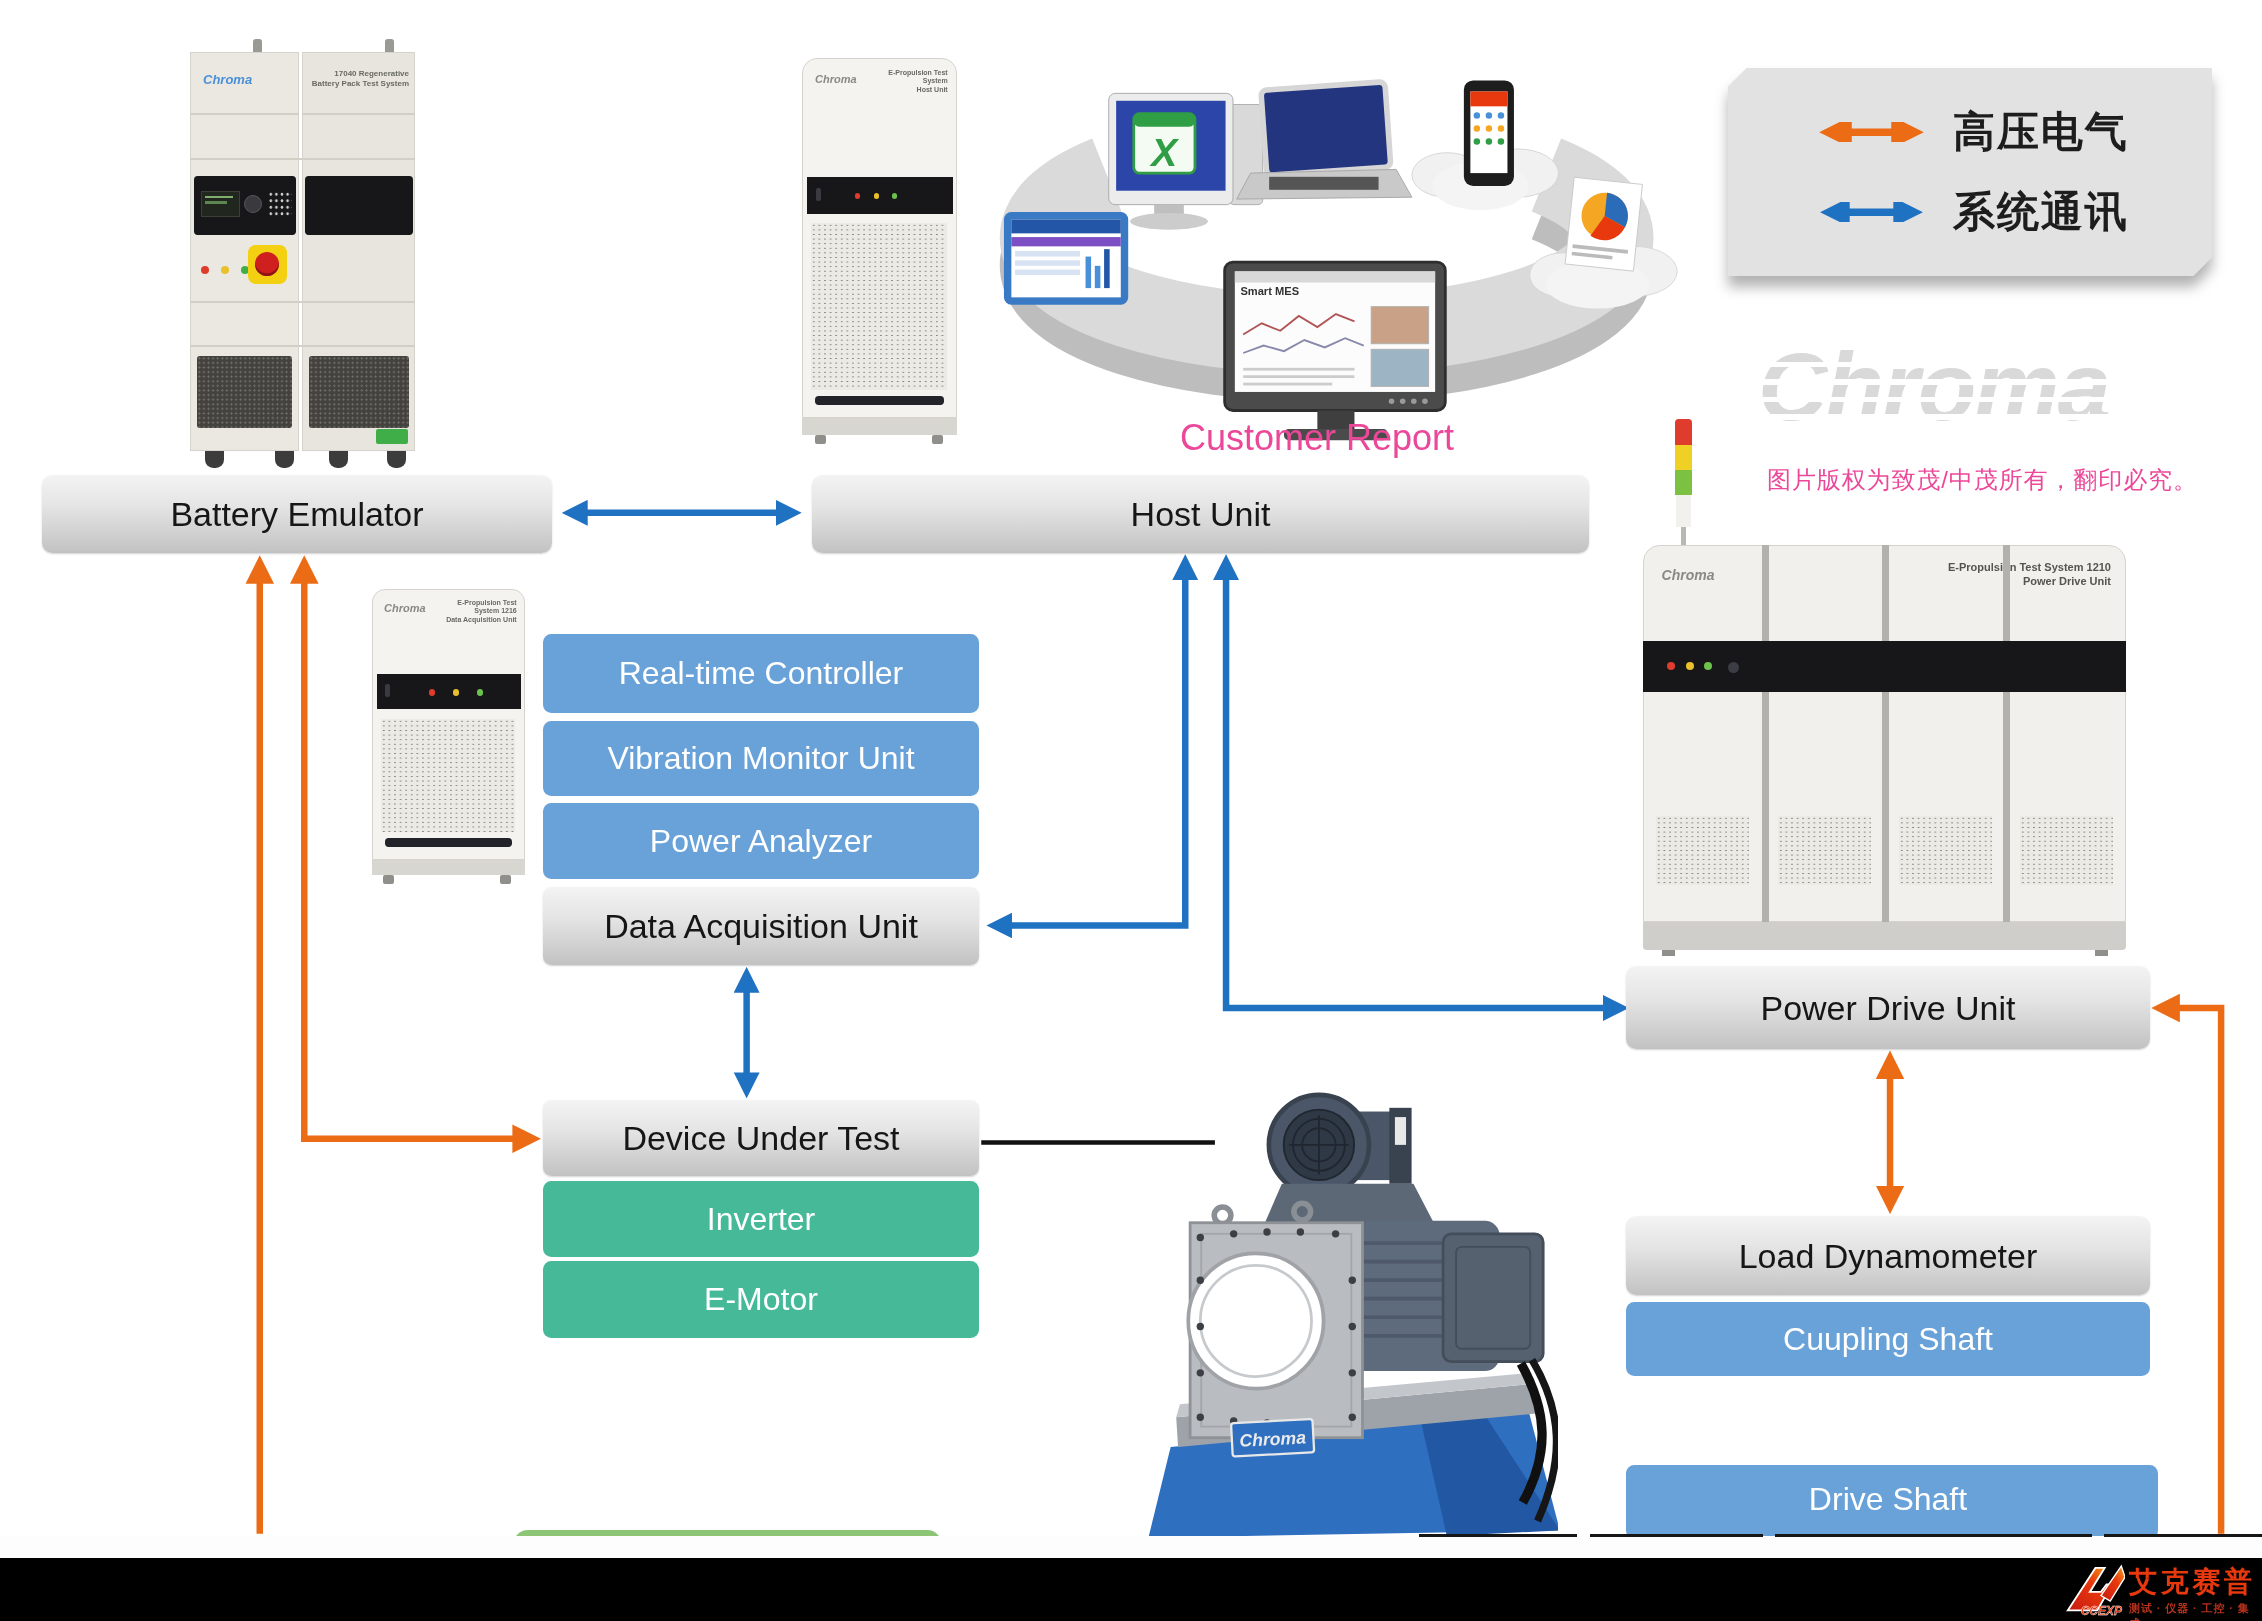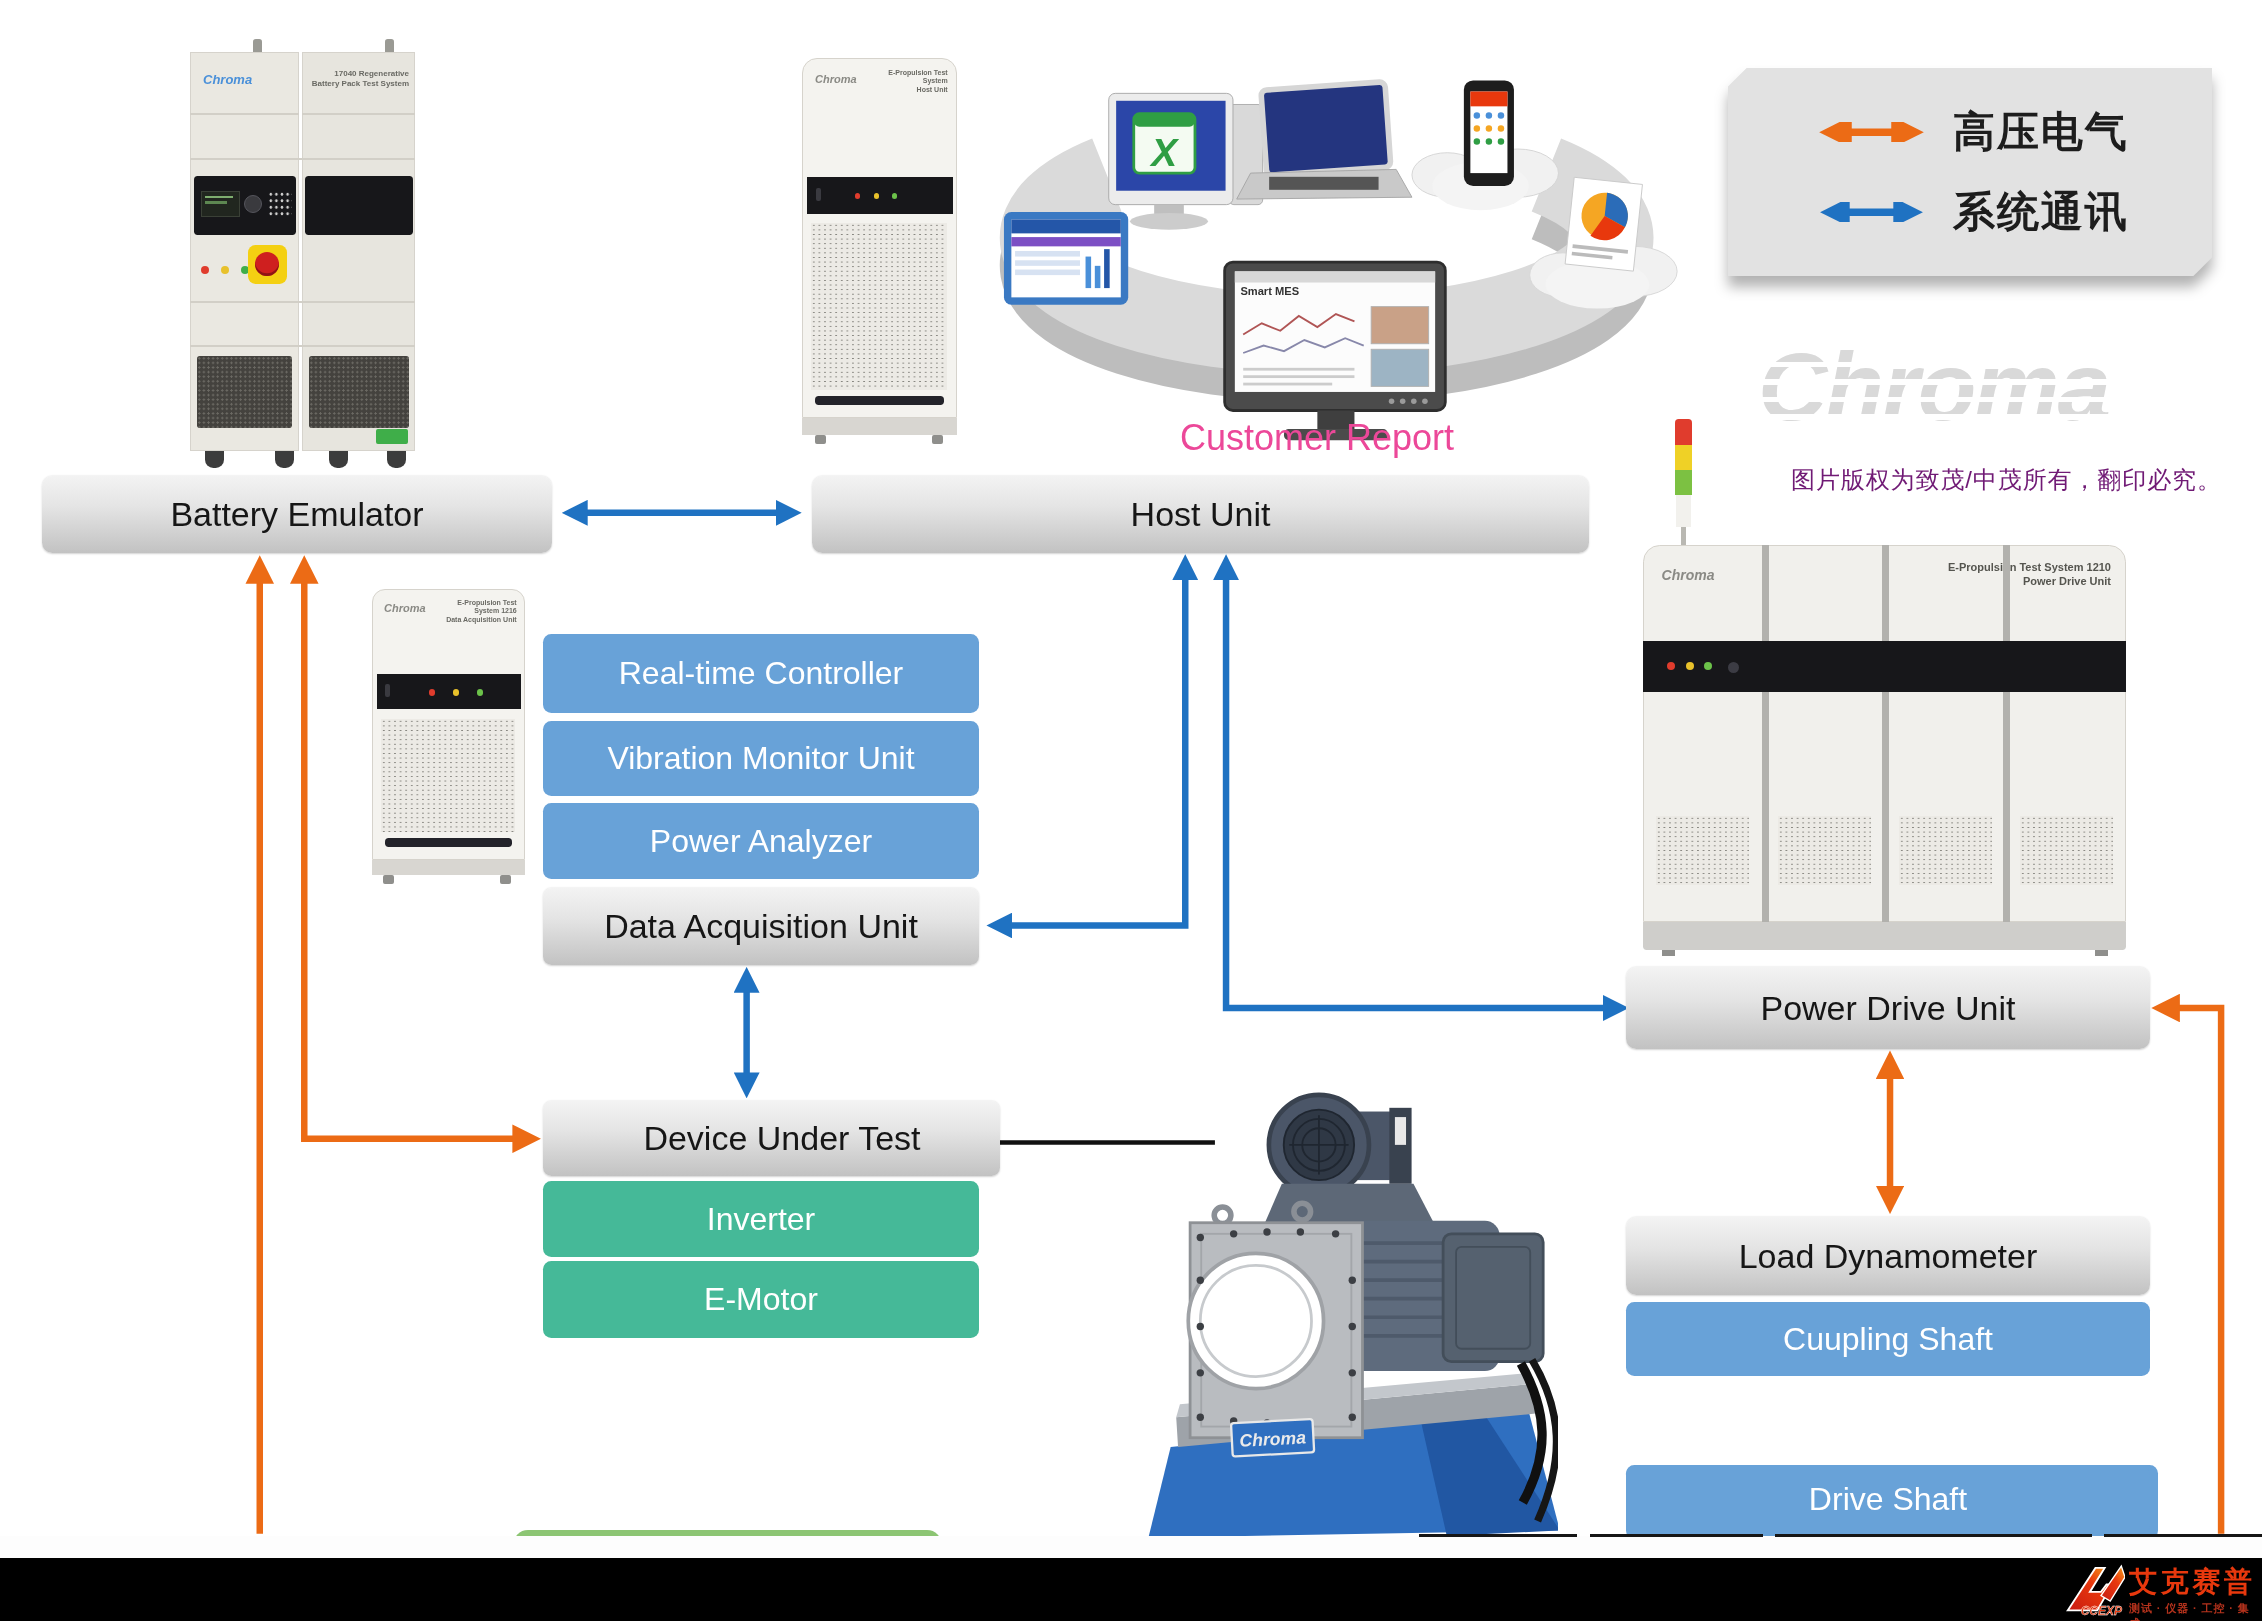--- a/index.html
+++ b/index.html
@@ -20,21 +20,21 @@
   .legend-inner{width:100%;height:100%;background:#e2e2e2;
           clip-path:polygon(18.6px 0,100% 0,100% calc(100% - 18.6px),calc(100% - 18.6px) 100%,0 100%,0 18.6px);
           display:flex;flex-direction:column;justify-content:center;gap:24px;padding-left:88px;box-sizing:border-box;}
   .legend-row{display:flex;align-items:center;gap:26px;}
   .legend-row span{font-size:42px;color:#1d1d1d;letter-spacing:1.9px;font-weight:bold;}
   
   .wm{position:absolute;left:1758px;top:332px;width:427px;height:111px;
       font-size:96px;font-weight:bold;font-style:italic;color:#d9d9d9;letter-spacing:-1.9px;}
   .wm-stripes{position:absolute;left:1753px;top:332px;width:445px;height:111px;
       background:repeating-linear-gradient(180deg,rgba(255,255,255,0) 0 12px,#ffffff 12px 17.6px);}
-  .copyright{position:absolute;left:1767px;top:464px;font-size:24px;color:#701a75;letter-spacing:0.9px;margin-left:24px;}
+  .copyright{position:absolute;left:1767px;top:464px;font-size:24px;color:#ec4899;letter-spacing:0.9px;}
   
   .panel{position:absolute;background:#f0efeb;border:0.9px solid #d6d3cc;box-sizing:border-box;}
   .brand{font-size:13px;font-weight:bold;font-style:italic;color:#8a8a85;}
   .tinytxt{font-size:8px;color:#6a6a64;text-align:right;line-height:10.2px;font-weight:bold;}
   .grille{background-image:radial-gradient(#86857f 1px,transparent 1.2px);background-size:5.6px 4.6px;background-color:#eceae5;}
   .blackband{position:absolute;background:#17171a;}
   .led{width:8.3px;height:8.3px;border-radius:50%;display:inline-block;margin-right:7.4px;}
   
   .blackbar{position:absolute;left:0;top:1558px;width:2262px;height:63px;background:#000;}
   .whitestrip{position:absolute;left:0;top:1536px;width:2262px;height:22px;background:#fdfdfd;}
@@ -373,21 +373,21 @@
   <div class="nbox" style="left:543px;top:721px;width:436px;height:75px;">
     <span>Vibration Monitor Unit</span>
   </div>
   <div class="nbox" style="left:543px;top:803px;width:436px;height:76px;">
     <span>Power Analyzer</span>
   </div>
   <div class="bar" style="left:543px;top:888px;width:436px;height:77px;border-radius:8.3px;">
     <span>Data Acquisition Unit</span>
   </div>
 
-  <div class="bar" style="left:543px;top:1101px;width:436px;height:75px;border-radius:8.3px;padding-left:21px;">
+  <div class="bar" style="left:543px;top:1101px;width:436px;height:75px;border-radius:8.3px;">
     <span>Device Under Test</span>
   </div>
   <div class="gbox" style="left:543px;top:1181px;width:436px;height:76px;">
     <span>Inverter</span>
   </div>
   <div class="gbox" style="left:543px;top:1261px;width:436px;height:77px;">
     <span>E-Motor</span>
   </div>
 
   <div class="bar" style="left:1626px;top:967px;width:524px;height:82px;">

